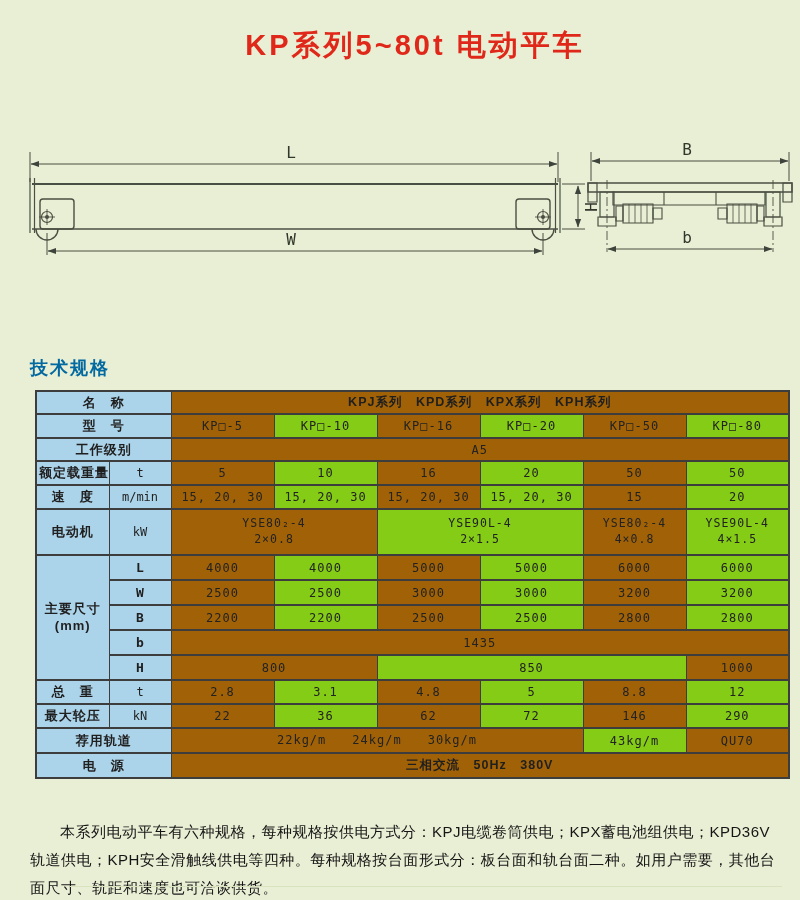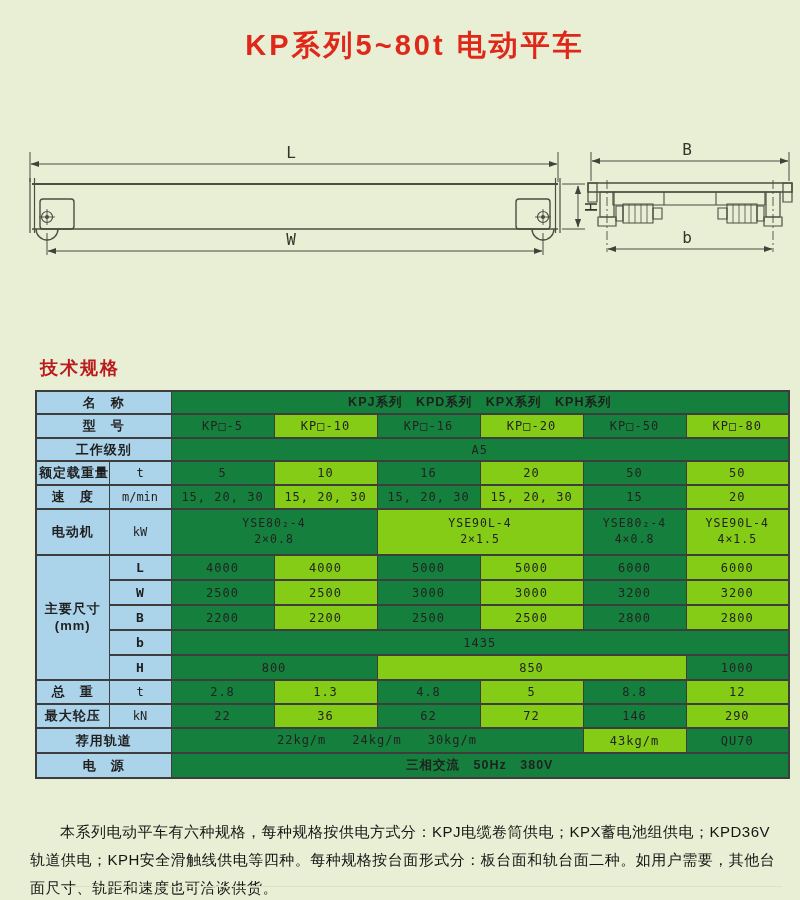--- a/index.html
+++ b/index.html
@@ -13,38 +13,38 @@
   .title {
     position:absolute; top:26px; left:0; width:100%;
     text-align:center; color:#e0281a; font-size:29px; font-weight:bold;
     letter-spacing:3px;
   }
   .drawing-svg { position:absolute; left:0; top:130px; }
   .drawing-svg * { vector-effect:non-scaling-stroke; }
   .sline { stroke:#4a4f43; fill:none; }
   .dimtext { font-family:"DejaVu Sans Mono", monospace; font-size:16px; fill:#32372c; }
   .section-title {
-    position:absolute; left:40px; top:356px;
-    color:#b91c1c; font-size:18px; font-weight:bold; letter-spacing:2px;
+    position:absolute; left:30px; top:356px;
+    color:#0369a1; font-size:18px; font-weight:bold; letter-spacing:2px;
   }
   table.spec {
     position:absolute; left:35px; top:390px;
     border-collapse:collapse; table-layout:fixed; width:753px;
     font-size:12px;
   }
   table.spec td {
     border:2px solid #3d3d3d; border-left-width:1px; border-right-width:1px;
     text-align:center; vertical-align:middle; padding:0 2px;
     overflow:hidden; white-space:nowrap;
   }
   table.spec { border:2px solid #3d3d3d; }
   td.lbl  { background:#abd3e9; font-size:13px; font-weight:bold; letter-spacing:1px; }
   td.unit { background:#abd3e9; font-family:"DejaVu Sans Mono", monospace; font-size:12px; }
   td.sub  { background:#abd3e9; font-family:"DejaVu Sans Mono", monospace; font-size:13px; font-weight:bold; }
-  td.g  { background:#15803d; }
+  td.g  { background:#a16207; }
   td.bl { background:#84cc16; }
   td.v  { font-family:"DejaVu Sans Mono", monospace; font-size:12px; letter-spacing:1px; color:#222; }
   td.cjkv { font-size:12.5px; font-weight:bold; letter-spacing:1px; }
   td.motor div { line-height:1.35; font-size:11.5px; letter-spacing:1px; }
   tr.h23 { height:23px;border-radius:10px; } tr.h24 { height:24px; } tr.h25 { height:25px; } tr.h50 { height:46px;border-radius:6px; }
   .lbl2line div { line-height:1.25; }
   .note {
     position:absolute; left:30px; top:818px; width:748px;
     font-size:15px; line-height:28px; color:#151515;
     text-indent:2em; letter-spacing:0.5px;
@@ -268,21 +268,21 @@
       <tr class="h25">
         <td class="sub">H</td>
         <td class="g v" colspan="2">800</td>
         <td class="bl v" colspan="3">850</td>
         <td class="g v">1000</td>
       </tr>
       <tr class="h24">
         <td class="lbl">总　重</td>
         <td class="unit">t</td>
         <td class="g v">2.8</td>
-        <td class="bl v">1.3</td>
+        <td class="bl v">3.1</td>
         <td class="g v">4.8</td>
         <td class="bl v">5</td>
         <td class="g v">8.8</td>
         <td class="bl v">12</td>
       </tr>
       <tr class="h24">
         <td class="lbl">最大轮压</td>
         <td class="unit">kN</td>
         <td class="g v">22</td>
         <td class="bl v">36</td>

